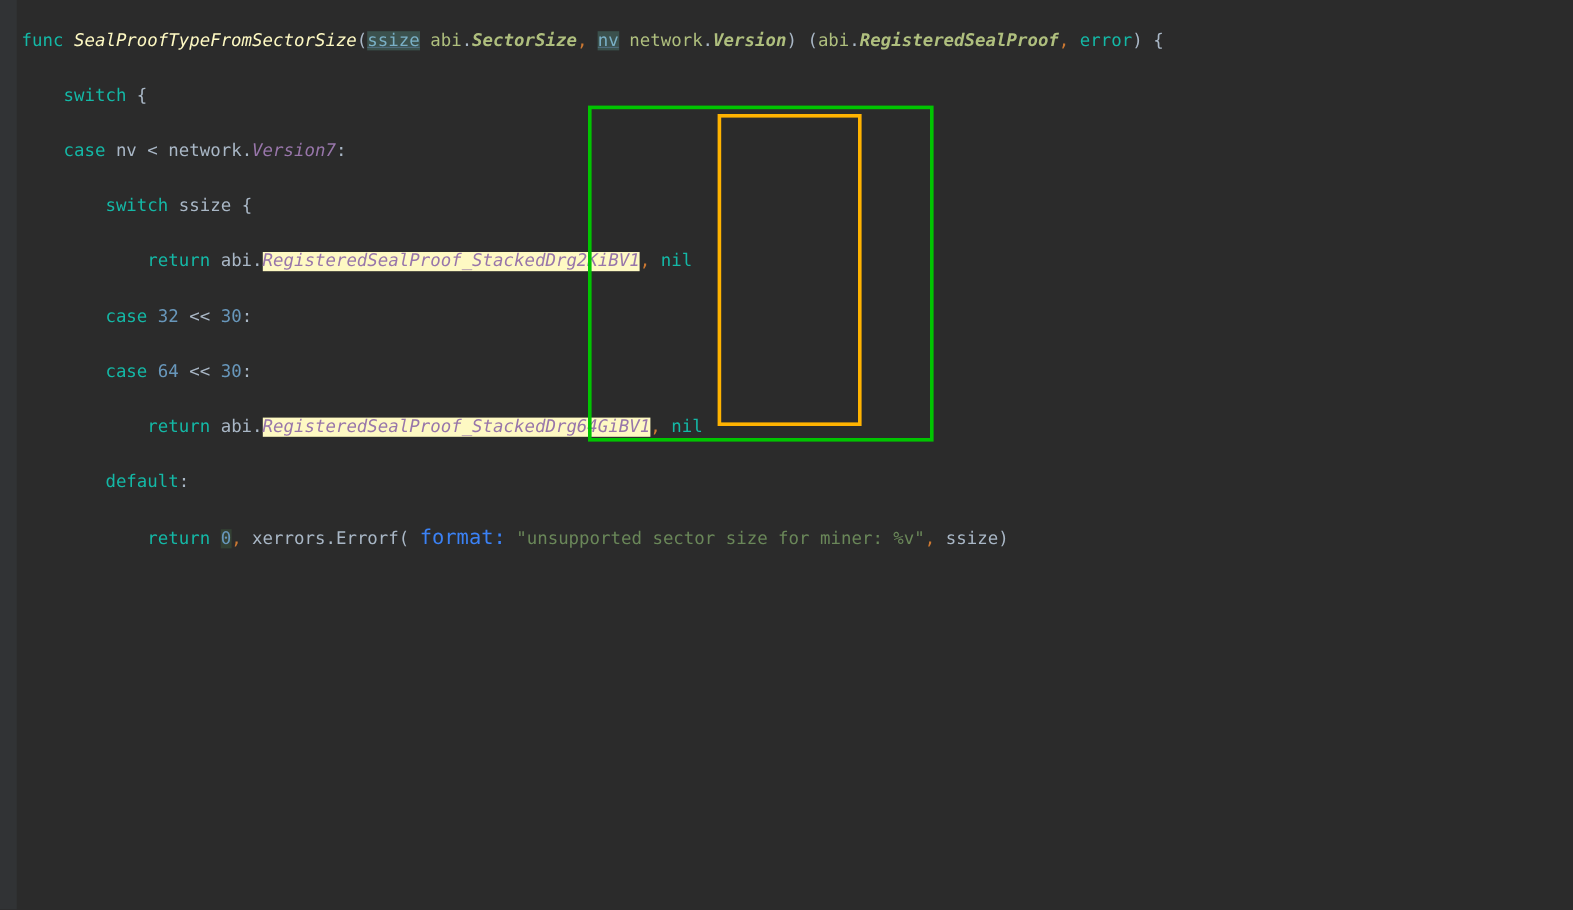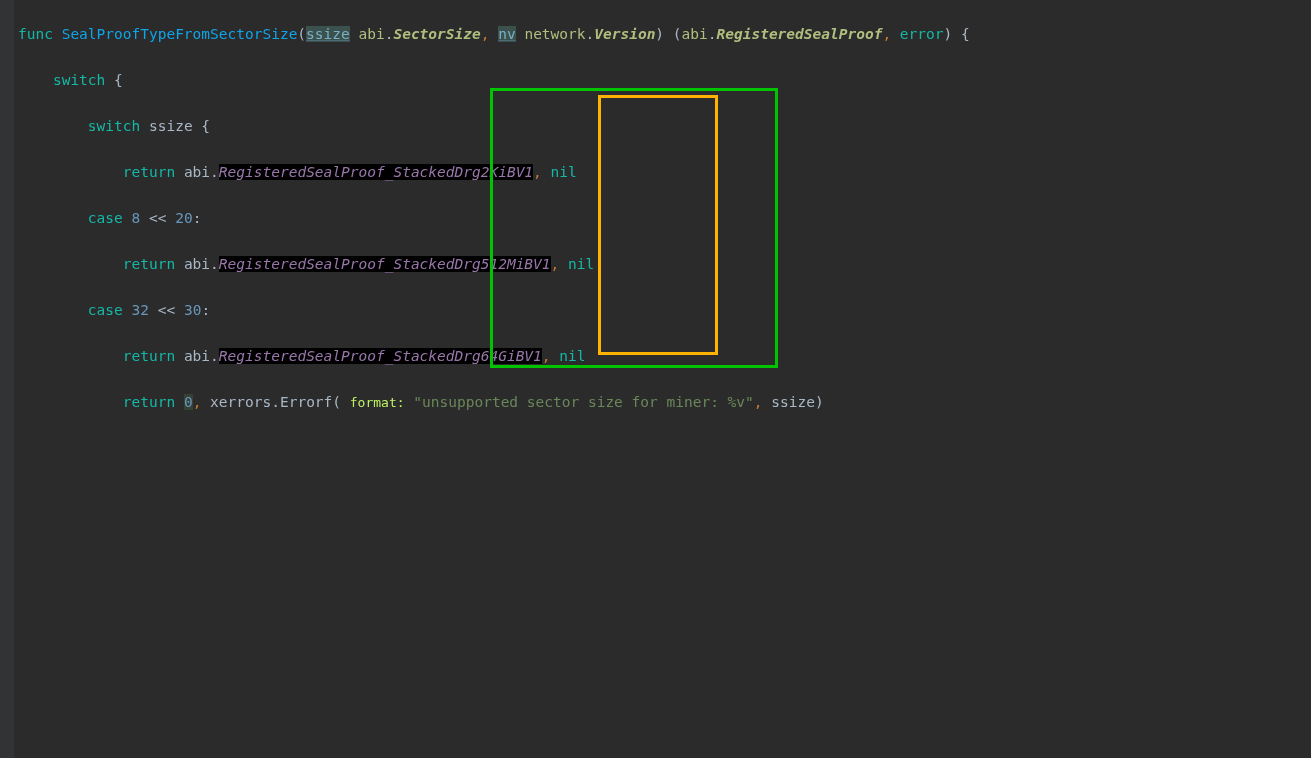--- a/index.html
+++ b/index.html
@@ -24,29 +24,29 @@
   }
   .code-area {
     padding-left: 18px;
     white-space: pre;
   }
   .line { height: 23px; position: relative; }
   .line.hl { background: #323232; }
   .kw { color: #14b8a6; }
   .type { color: #afbf7e; font-style: italic; font-weight: bold; }
   .pkg { color: #afbf7e; }
-  .id { color: #0ea5e9; }
+  .id { color: #fef9c3; font-style: italic; }
   .num { color: #6897bb; }
   .const { color: #9876aa; font-style: italic; }
   .str { color: #6a8759; }
   .param { color: #7ab0c6; text-decoration: underline; text-decoration-color: #4e6b7a; }
   .comma { color: #cc7832; }
   .punc { color: #a9b7c6; }
-  .hint { color: #bef264; font-size: 13px; }
-  .constbg { background: #000000; }
+  .hint { color: #3b82f6; font-size: 17px; }
+  .constbg { background: #fef9c3; }
   .pbg { background: #3b514d; }
   .zerobg { background: #344134; }
   .overlay-green {
     position: absolute;
     border: 3px solid #00c400;
     pointer-events: none;
     z-index: 5;
   }
   .overlay-yellow {
     position: absolute;
@@ -56,26 +56,27 @@
   }
 </style>
 </head>
 <body>
 
 <div class="gutter"></div>
 
 <div class="code-area">
 <div class="line"><span class="kw">func</span> <span class="id">SealProofTypeFromSectorSize</span>(<span class="param pbg">ssize</span> <span class="pkg">abi</span>.<span class="type">SectorSize</span><span class="comma">,</span> <span class="param pbg">nv</span> <span class="pkg">network</span>.<span class="type">Version</span>) (<span class="pkg">abi</span>.<span class="type">RegisteredSealProof</span><span class="comma">,</span> <span class="kw">error</span>) {</div>
 <div class="line">    <span class="kw">switch</span> {</div>
+<div class="line">    <span class="kw">case</span> <span>nv</span> <span class="punc">&lt;</span> <span>network</span>.<span class="const">Version7</span>:</div>
 <div class="line">        <span class="kw">switch</span> <span>ssize</span> {</div>
 <div class="line">            <span class="kw">return</span> <span>abi</span>.<span class="const constbg">RegisteredSealProof_StackedDrg2KiBV1</span><span class="comma">,</span> <span class="kw">nil</span></div>
-<div class="line">        <span class="kw">case</span> <span class="num">8</span> <span class="punc">&lt;&lt;</span> <span class="num">20</span>:</div>
-<div class="line">            <span class="kw">return</span> <span>abi</span>.<span class="const constbg">RegisteredSealProof_StackedDrg512MiBV1</span><span class="comma">,</span> <span class="kw">nil</span></div>
 <div class="line">        <span class="kw">case</span> <span class="num">32</span> <span class="punc">&lt;&lt;</span> <span class="num">30</span>:</div>
+<div class="line">        <span class="kw">case</span> <span class="num">64</span> <span class="punc">&lt;&lt;</span> <span class="num">30</span>:</div>
 <div class="line">            <span class="kw">return</span> <span>abi</span>.<span class="const constbg">RegisteredSealProof_StackedDrg64GiBV1</span><span class="comma">,</span> <span class="kw">nil</span></div>
+<div class="line">        <span class="kw">default</span>:</div>
 <div class="line">            <span class="kw">return</span> <span class="num zerobg">0</span><span class="comma">,</span> <span>xerrors</span>.<span>Errorf</span>( <span class="hint">format:</span> <span class="str">"unsupported sector size for miner: %v"</span><span class="comma">,</span> <span>ssize</span>)</div>
 
 
 
 
 
 
 
 
 

